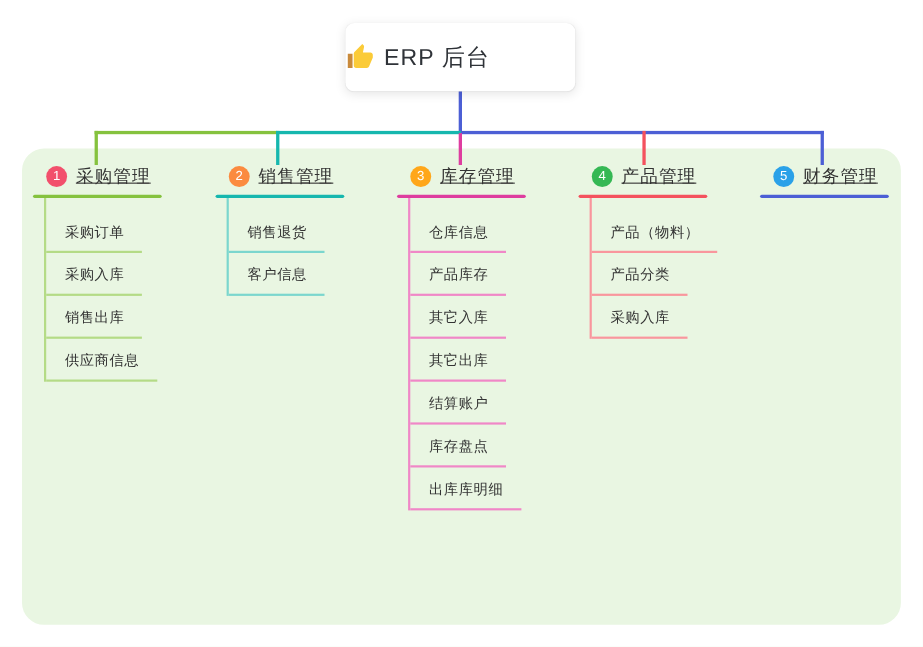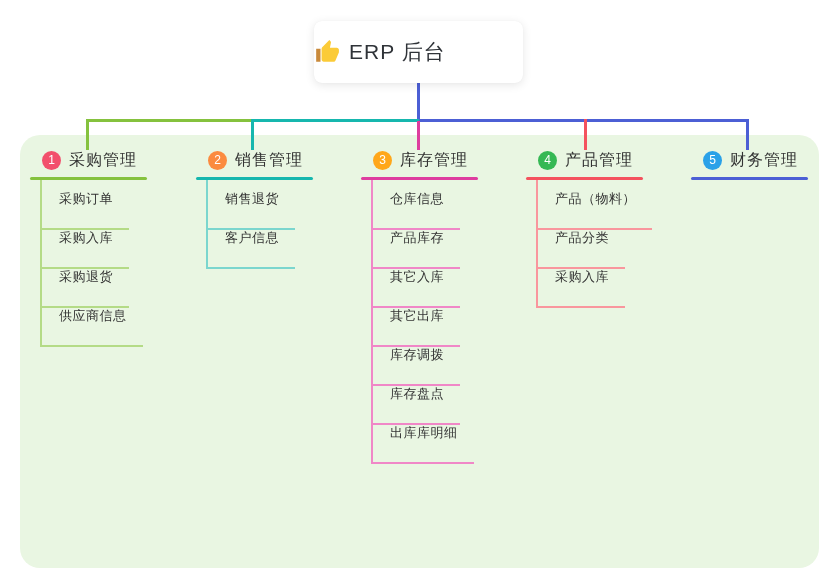--- a/index.html
+++ b/index.html
@@ -43,28 +43,28 @@
   .branch { position:absolute; top:147px; width:140px; z-index:2; }
   .branch-header {
     display:flex; align-items:center; gap:8px; height:26px;
     margin-left:12px; cursor:pointer;
   }
   .badge {
     width:19px; height:19px; border-radius:50%;
     background:var(--badge); color:#fff; font-size:12px; font-weight:500;
     display:flex; align-items:center; justify-content:center; flex:0 0 auto;
   }
-  .branch-title { font-size:16px; color:#333; font-weight:500; letter-spacing:1px; white-space:nowrap; }
+  .branch-title { font-size:16px; color:#333; font-weight:500; letter-spacing:1px; white-space:nowrap;text-decoration:underline; }
   .branch-underline { height:3px; width:117px; margin-top:4px; background:var(--main); border-radius:1.5px; }
   .children { margin-left:10px; border-left:2px solid var(--light); }
   .child { height:39px; display:flex; align-items:flex-end; cursor:pointer; }
   .child:first-child { height:50px; }
   .child-label {
     border-bottom:2px solid var(--light);
-    padding:0 16px 20px 17px;
+    padding:0 16px 8px 17px;
     font-size:13px; color:#333; letter-spacing:0.5px; white-space:nowrap;
   }
 </style>
 </head>
 <body>
 
 <div class="stage">
 
   <div class="panel"></div>
 
@@ -96,21 +96,21 @@
     </div>
     <div class="branch-underline"></div>
     <div class="children">
           <div class="child">
             <span class="child-label">采购订单</span>
           </div>
           <div class="child">
             <span class="child-label">采购入库</span>
           </div>
           <div class="child">
-            <span class="child-label">采购退货</span>
+            <span class="child-label">销售出库</span>
           </div>
           <div class="child">
             <span class="child-label">供应商信息</span>
           </div>
         </div>
   </div>
       <div class="branch" style="left: 196px; --main: #16B7AE; --light: #7BD6CE; --badge: #FB8B3F;">
     <div class="branch-header">
       <span class="badge">2</span>
       <span class="branch-title">销售管理</span>
@@ -138,21 +138,21 @@
           <div class="child">
             <span class="child-label">产品库存</span>
           </div>
           <div class="child">
             <span class="child-label">其它入库</span>
           </div>
           <div class="child">
             <span class="child-label">其它出库</span>
           </div>
           <div class="child">
-            <span class="child-label">库存调拨</span>
+            <span class="child-label">结算账户</span>
           </div>
           <div class="child">
             <span class="child-label">库存盘点</span>
           </div>
           <div class="child">
             <span class="child-label">出库库明细</span>
           </div>
         </div>
   </div>
       <div class="branch" style="left: 526px; --main: #F4525E; --light: #F9969D; --badge: #35B854;">

